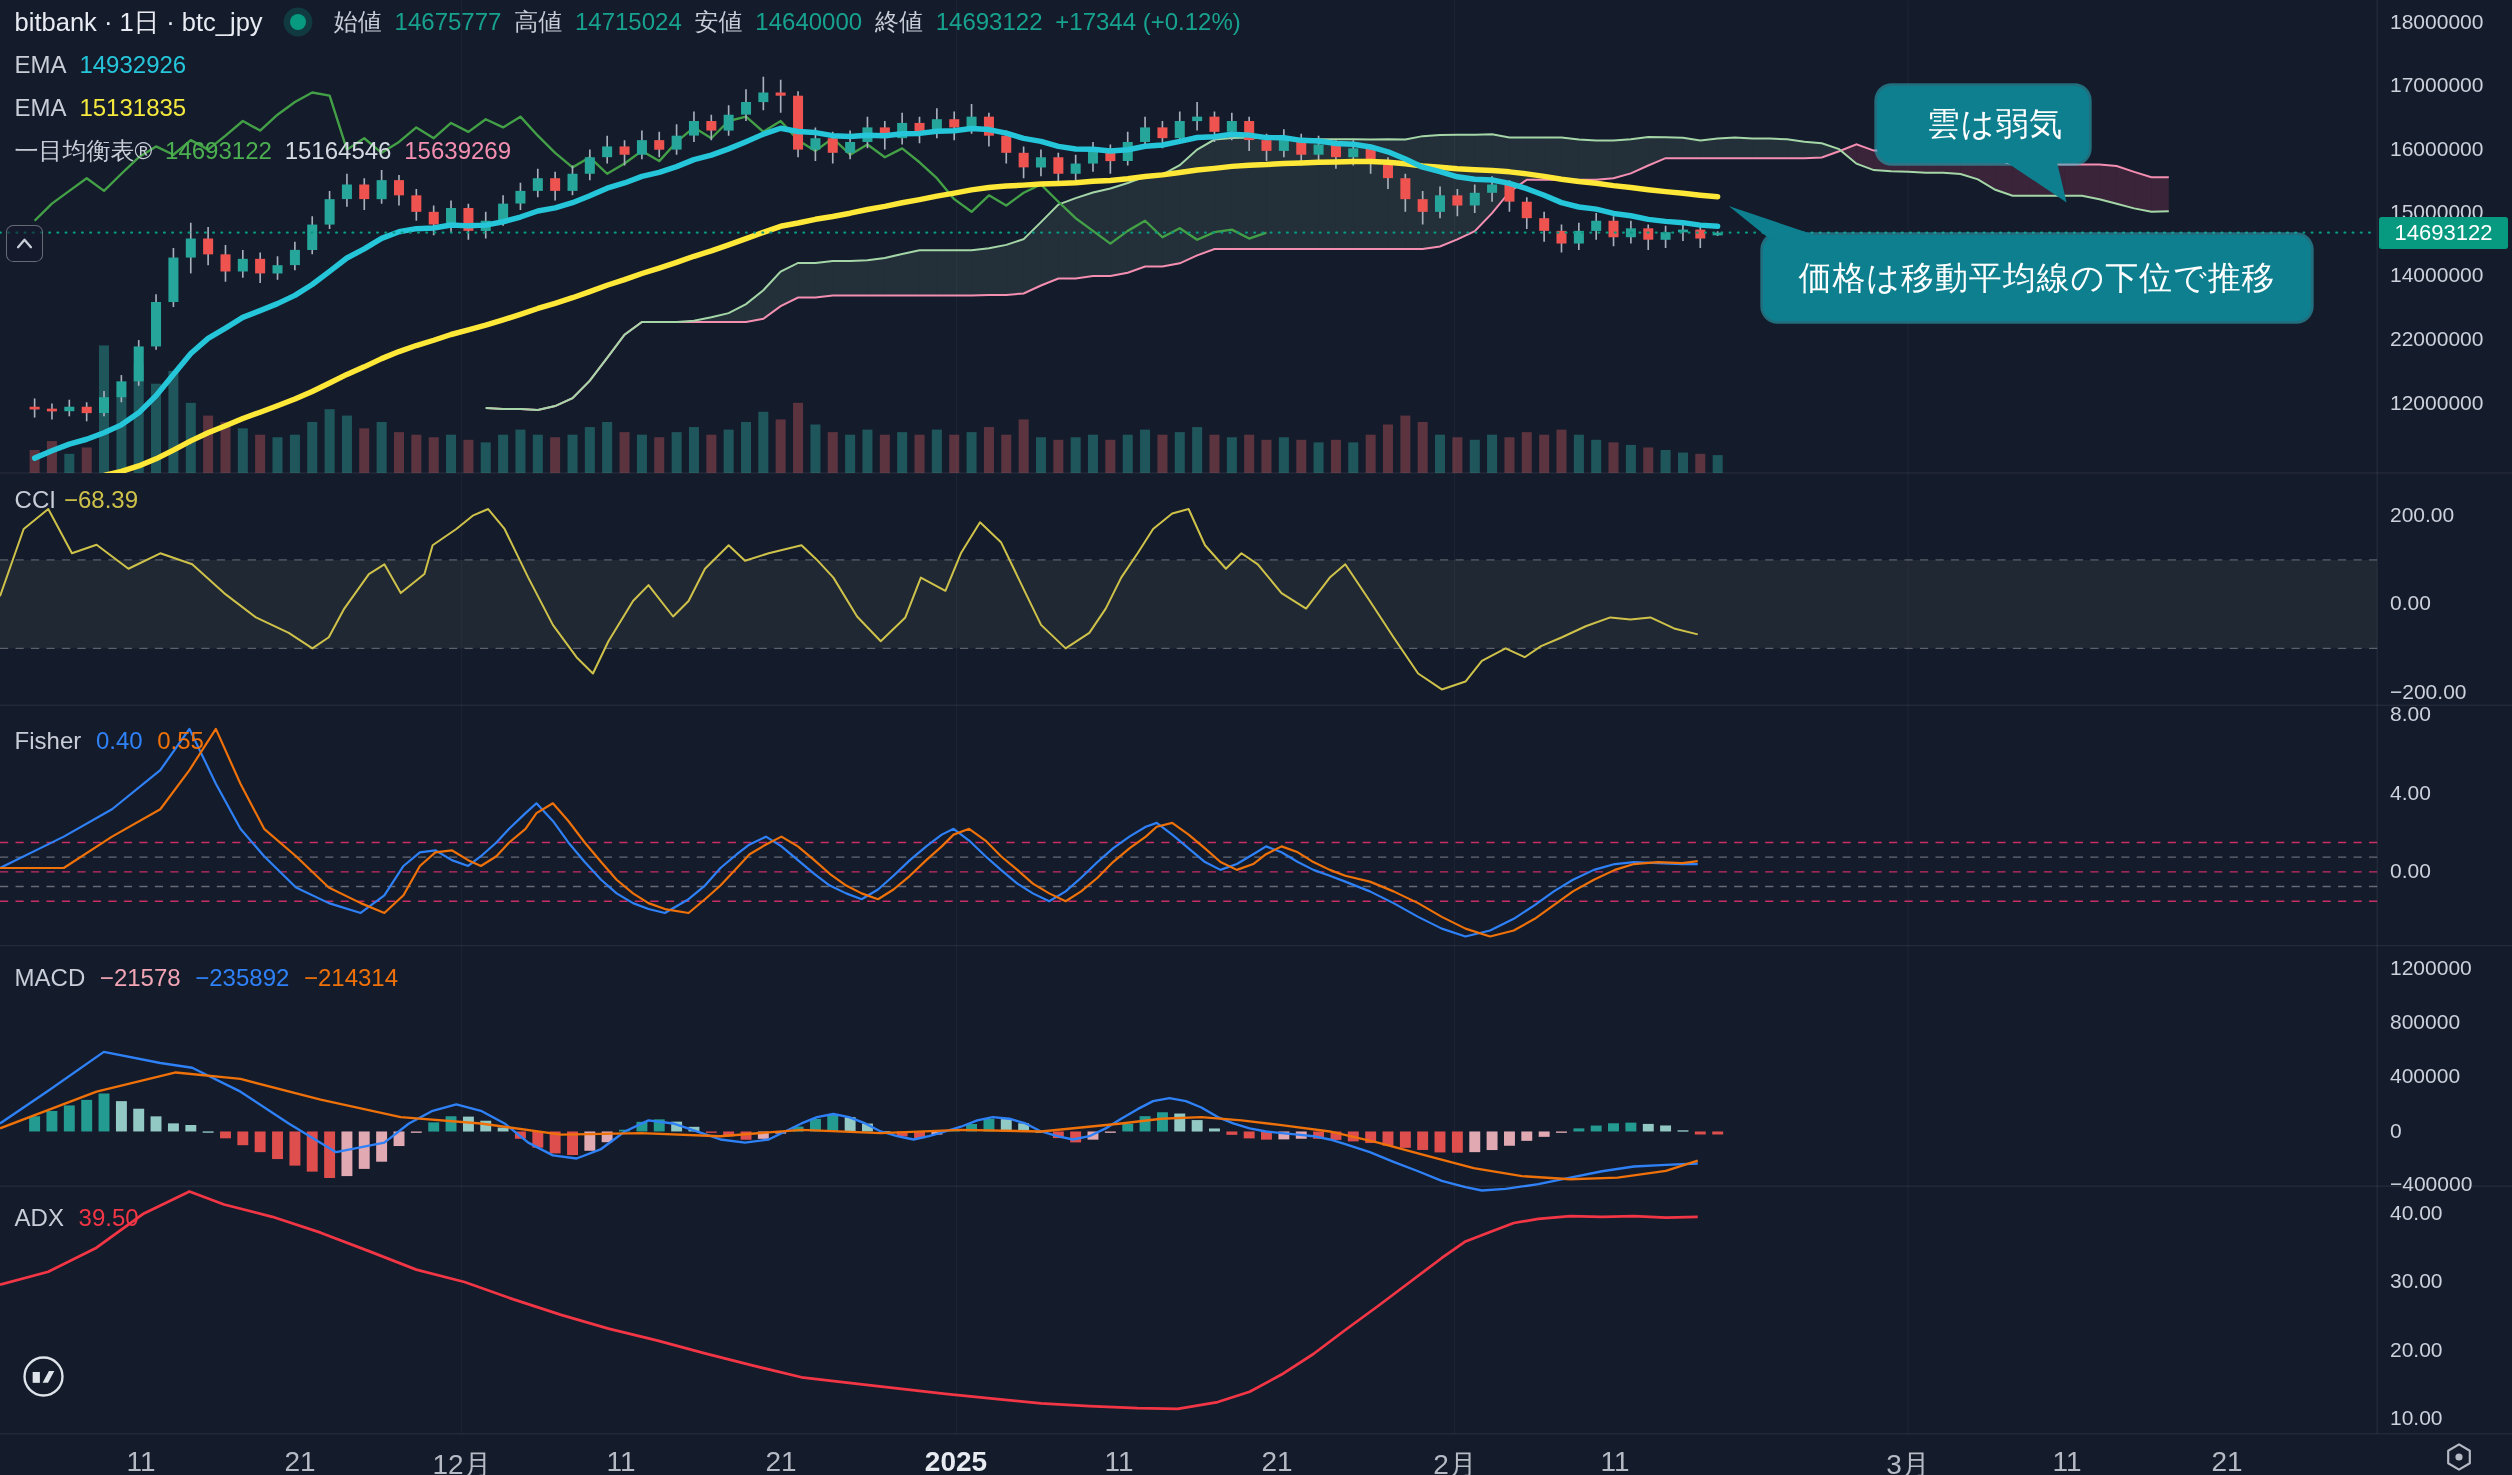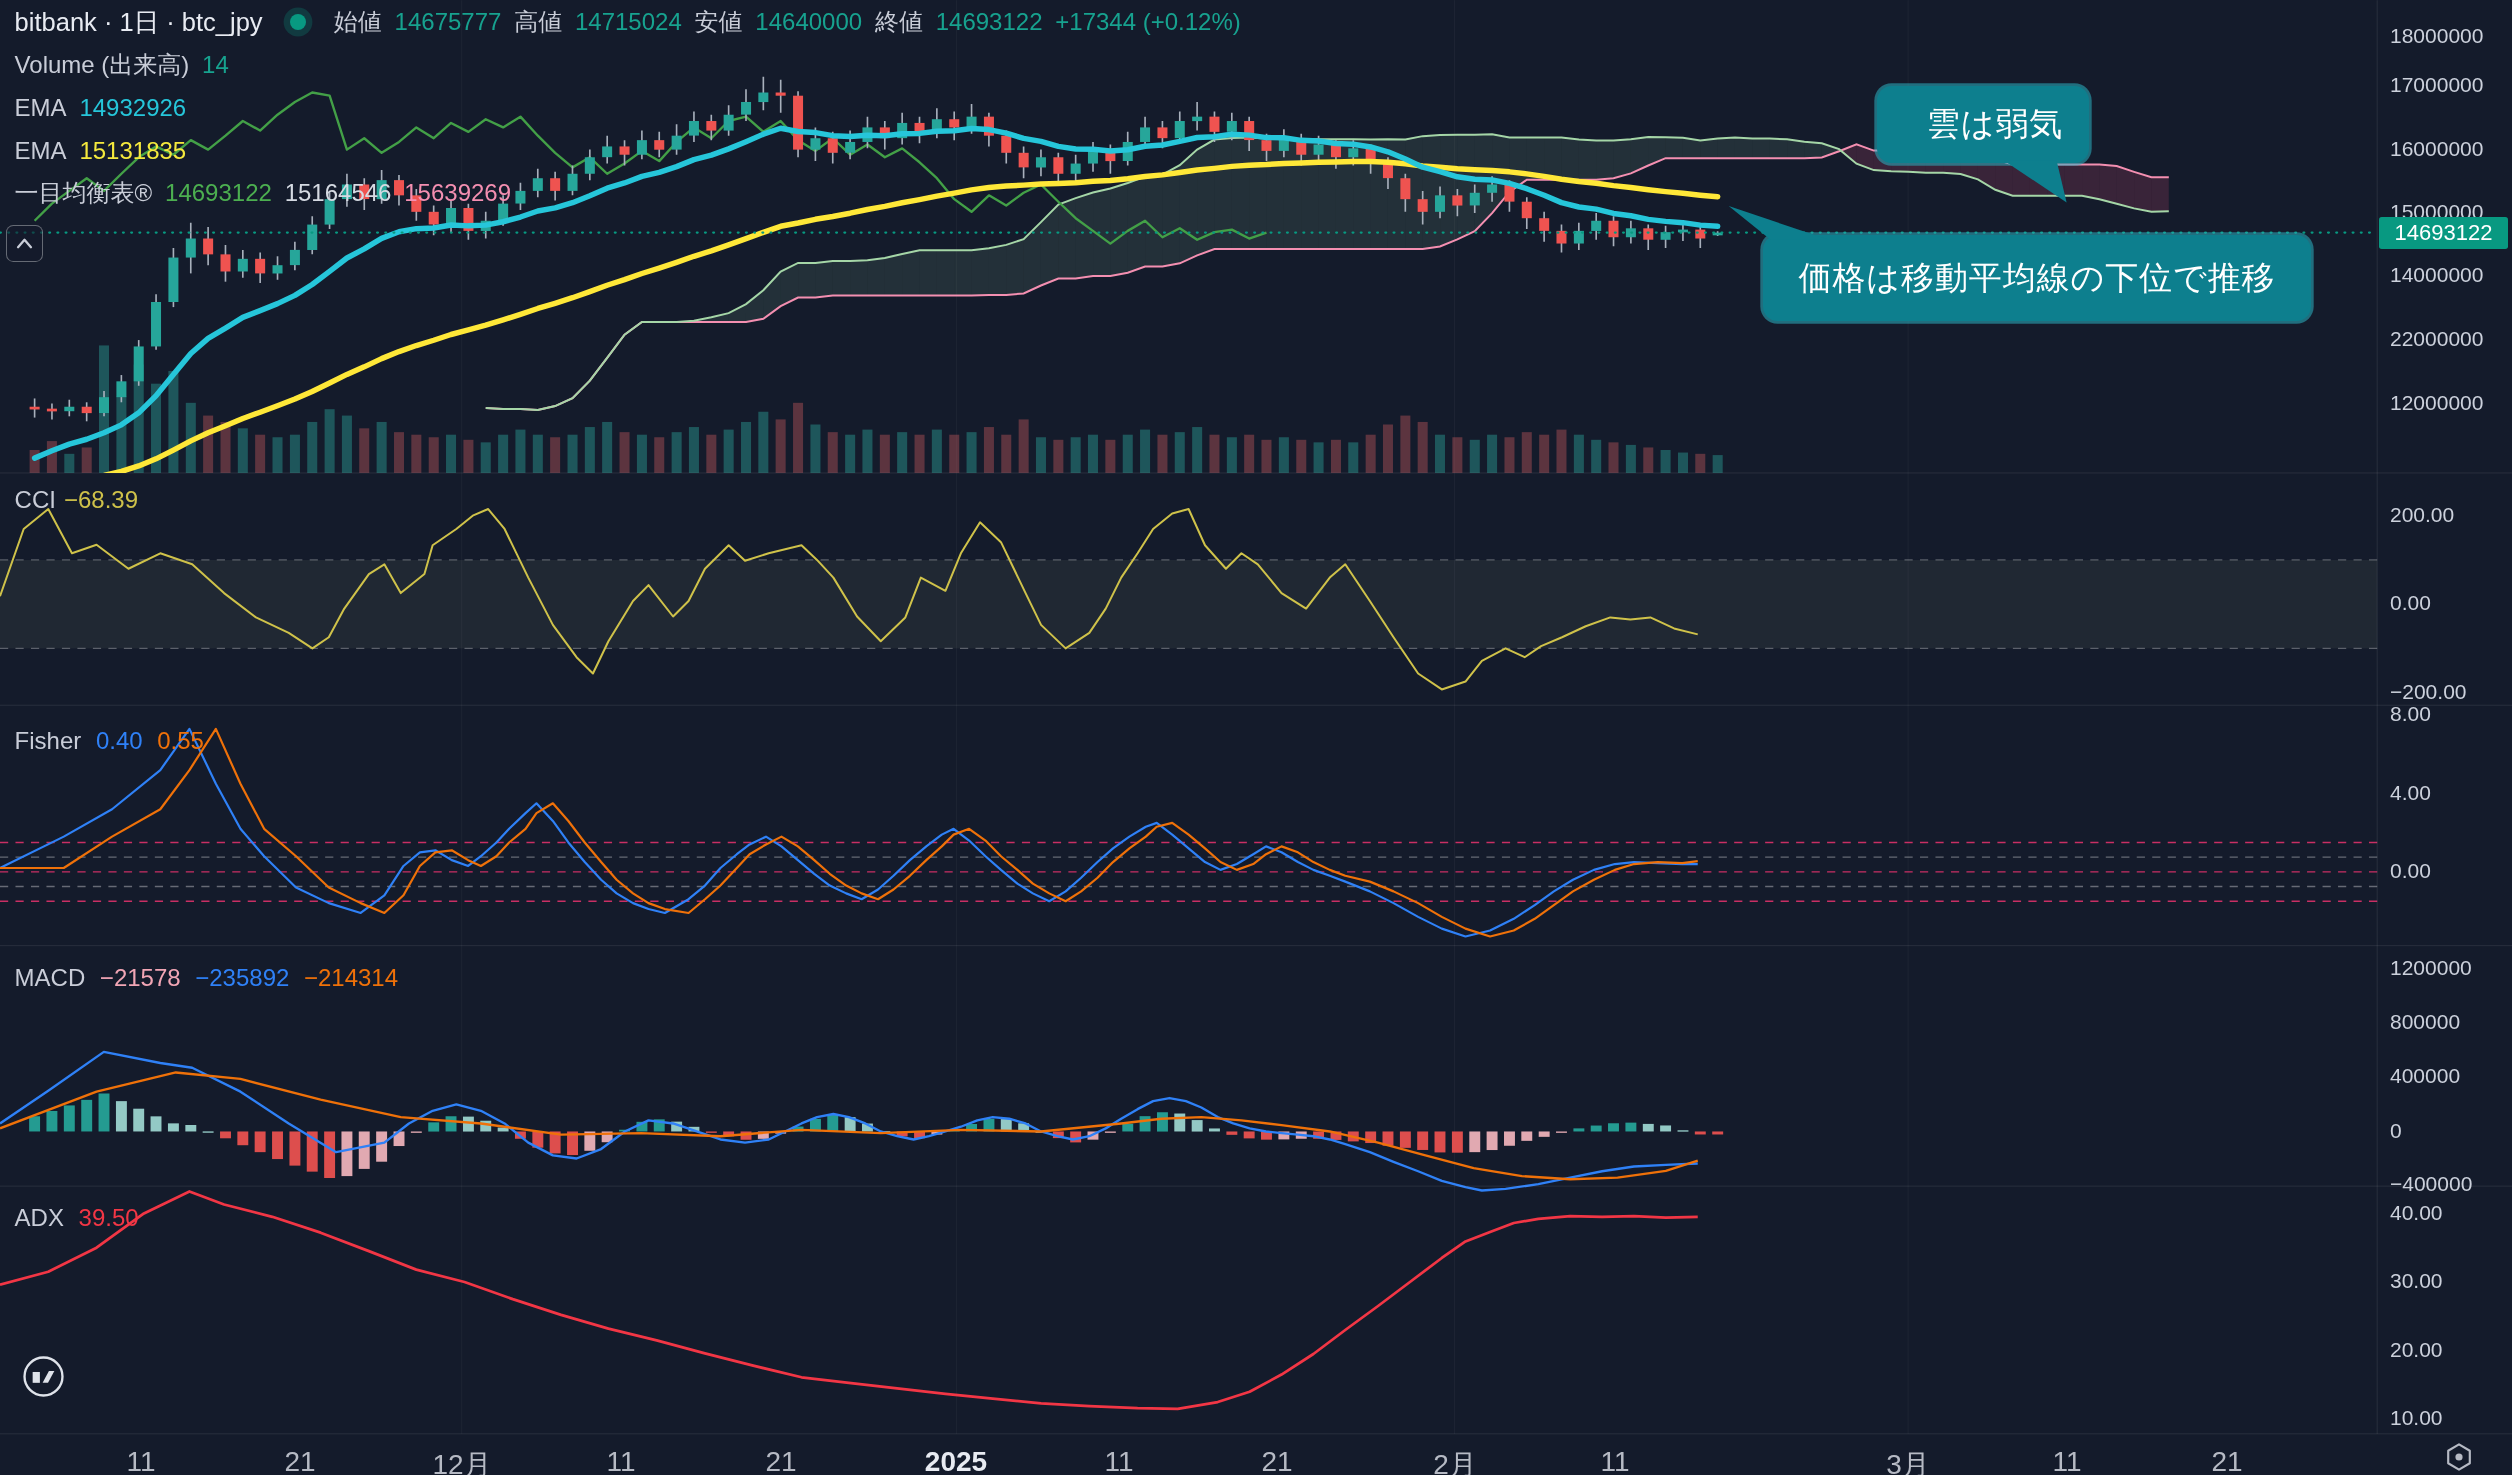--- a/index.html
+++ b/index.html
@@ -576,24 +576,20 @@
       <span class="v-teal">14675777</span>
       <span class="lbl">高値</span>
       <span class="v-teal">14715024</span>
       <span class="lbl">安値</span>
       <span class="v-teal">14640000</span>
       <span class="lbl">終値</span>
       <span class="v-teal">14693122</span>
       <span class="v-teal">+17344 (+0.12%)</span>
     </div>
     <div class="lrow">
-      <span class="lbl">Volume (出来高)</span>
-      <span class="v-teal">14</span>
-    </div>
-    <div class="lrow">
       <span class="lbl">EMA</span>
       <span class="v-cyan">14932926</span>
     </div>
     <div class="lrow">
       <span class="lbl">EMA</span>
       <span class="v-yellow">15131835</span>
     </div>
     <div class="lrow">
       <span class="lbl">一目均衡表®</span>
       <span class="v-green">14693122</span>
@@ -629,21 +625,21 @@
     <span>価格は移動平均線の下位で推移</span>
   </div>
   <svg id="tails" width="2512" height="1476" viewBox="0 0 2758 1620">
     <polygon points="2200,176 2258,176 2269,222" fill="#0d7f8e"></polygon>
     <polygon points="1944,263 2008,263 1898,226" fill="#0d7f8e"></polygon>
   </svg>
 
   <div class="price-tag">14693122</div>
 
   <div id="y-axis">
-      <div class="axis-label" style="top: 24px;">18000000</div>
+      <div class="axis-label" style="top: 10px;">18000000</div>
       <div class="axis-label" style="top: 73px;">17000000</div>
       <div class="axis-label" style="top: 137px;">16000000</div>
       <div class="axis-label" style="top: 200px;">15000000</div>
       <div class="axis-label" style="top: 263px;">14000000</div>
       <div class="axis-label" style="top: 327px;">22000000</div>
       <div class="axis-label" style="top: 391px;">12000000</div>
       <div class="axis-label" style="top: 503px;">200.00</div>
       <div class="axis-label" style="top: 591px;">0.00</div>
       <div class="axis-label" style="top: 680px;">−200.00</div>
       <div class="axis-label" style="top: 702px;">8.00</div>

